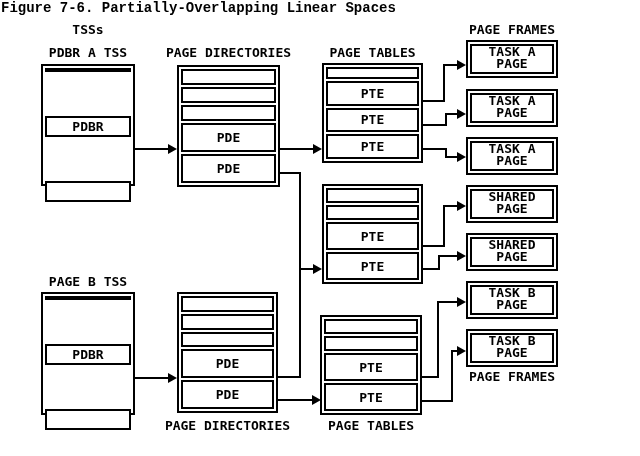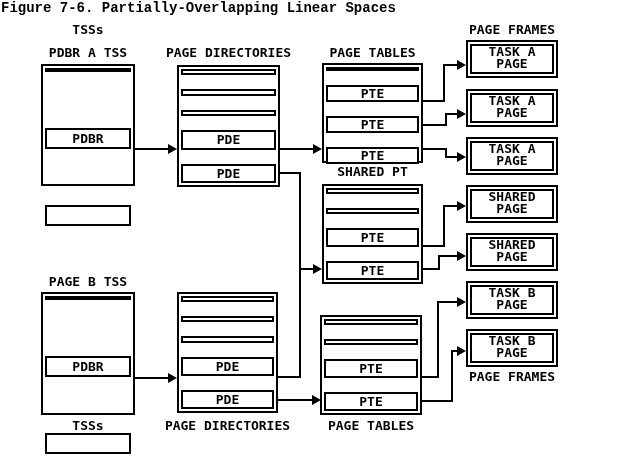--- a/index.html
+++ b/index.html
@@ -19,21 +19,21 @@
   }
   .lbl {
     position: absolute;
     font-size: 13px; line-height: 13px;
     text-align: center; white-space: nowrap;
   }
   .bigbox {
     position: absolute;
     border: 2px solid #000;
     padding: 2px;
-    display: flex; flex-direction: column; gap: 14px;
+    display: flex; flex-direction: column; gap: 2px;
     background: #fff;
   }
   .cell {
     border: 2px solid #000;
     flex: 1 1 auto;
     display: flex; align-items: center; justify-content: center;
     font-size: 13px; line-height: 13px;
     background: #fff;
   }
   .cell.fixed { flex: 0 0 auto; height: 21px; margin-top: 42px; }
@@ -65,21 +65,20 @@
 
 <div class="canvas">
 
   <div class="title">Figure 7-6. Partially-Overlapping Linear Spaces</div>
 
   <div class="lbl" style="left:41px;top:23px;width:94px">TSSs</div>
   <div class="lbl" style="left:41px;top:46px;width:94px">PDBR A TSS</div>
   <div class="lbl" style="left:160px;top:46px;width:137px">PAGE DIRECTORIES</div>
   <div class="lbl" style="left:322px;top:46px;width:101px">PAGE TABLES</div>
   <div class="lbl" style="left:466px;top:23px;width:92px">PAGE FRAMES</div>
-  <div class="lbl" style="left:322px;top:165px;width:101px">SHARED PT</div>
   <div class="lbl" style="left:41px;top:275px;width:94px">PAGE B TSS</div>
   <div class="lbl" style="left:41px;top:419px;width:94px">TSSs</div>
   <div class="lbl" style="left:159px;top:419px;width:137px">PAGE DIRECTORIES</div>
   <div class="lbl" style="left:320px;top:419px;width:102px">PAGE TABLES</div>
   <div class="lbl" style="left:466px;top:370px;width:92px">PAGE FRAMES</div>
 
   <div class="bigbox" style="left:41px;top:64px;width:94px;height:122px">
     <div class="cell"></div>
     <div class="cell fixed">PDBR</div>
     <div class="cell fixed"></div>

